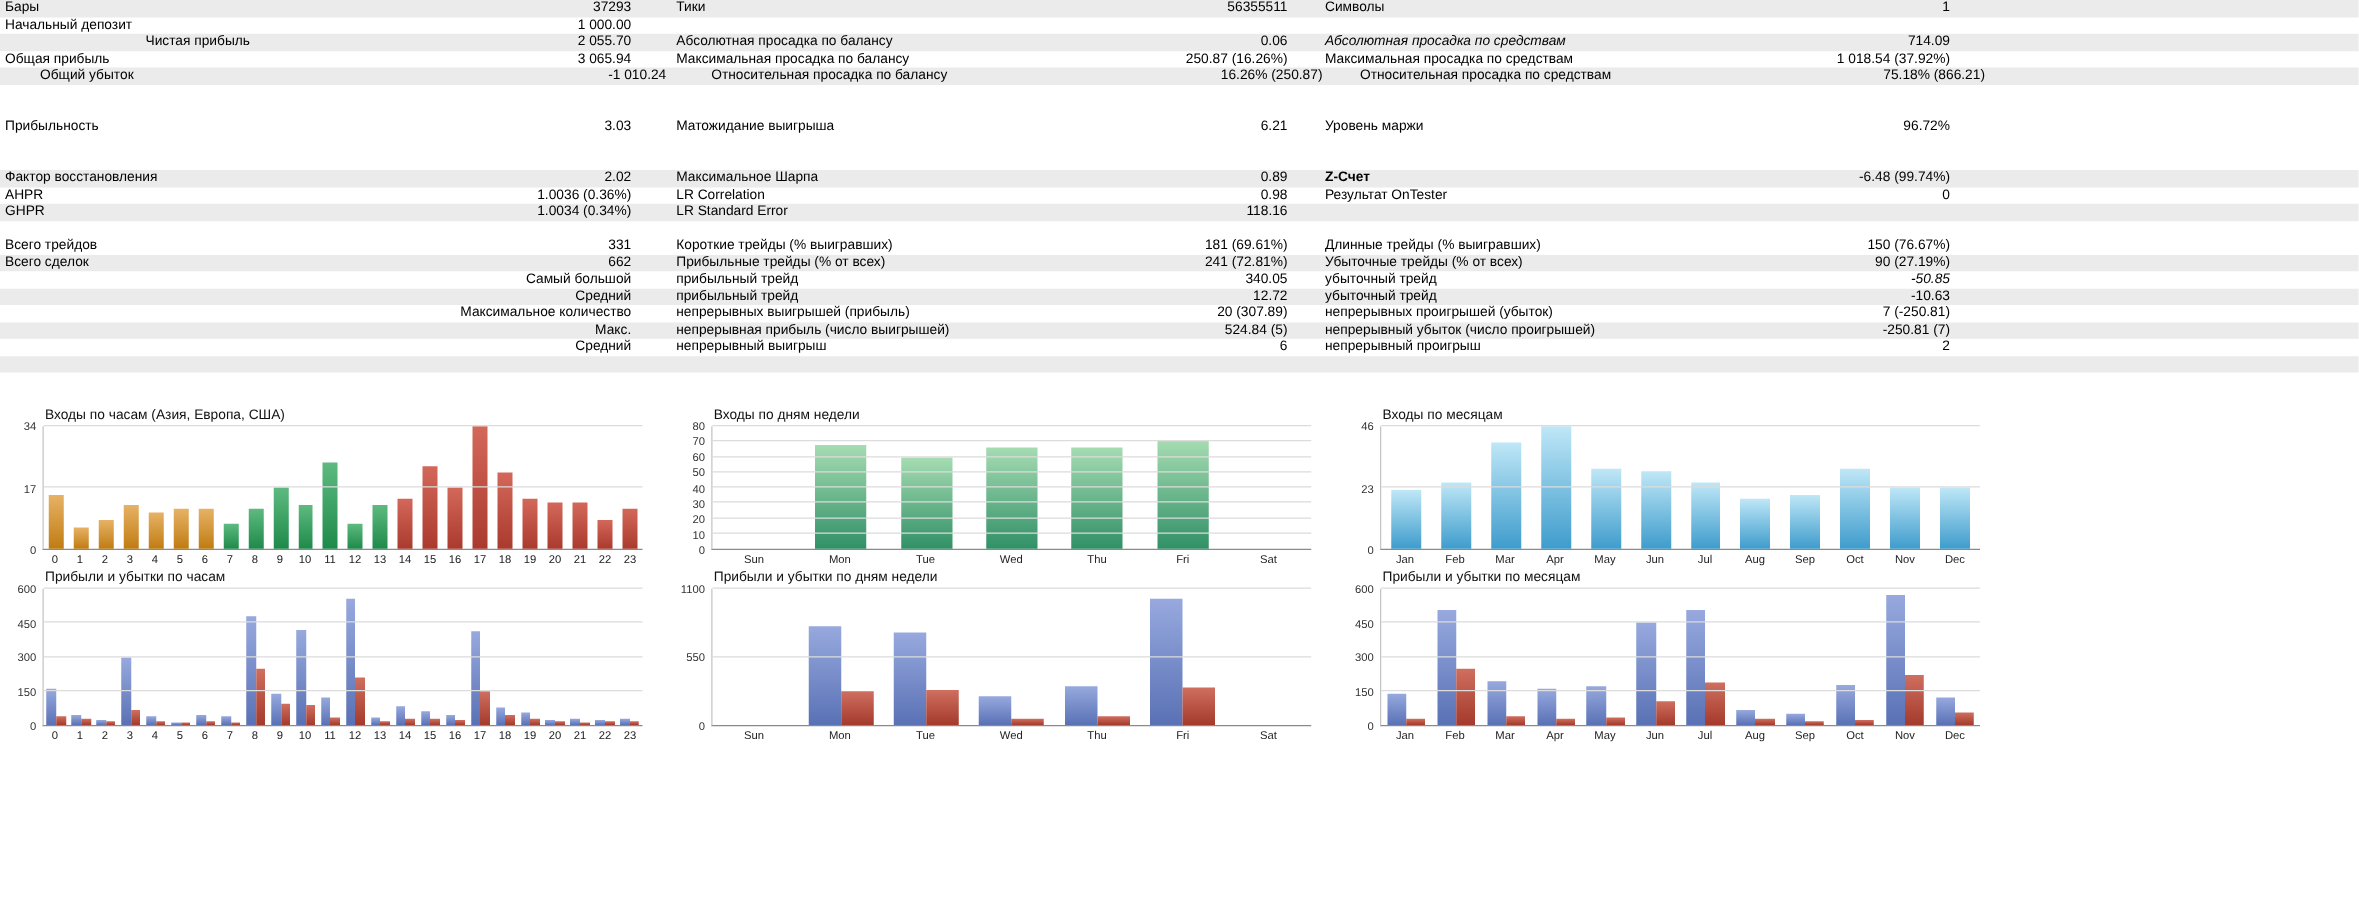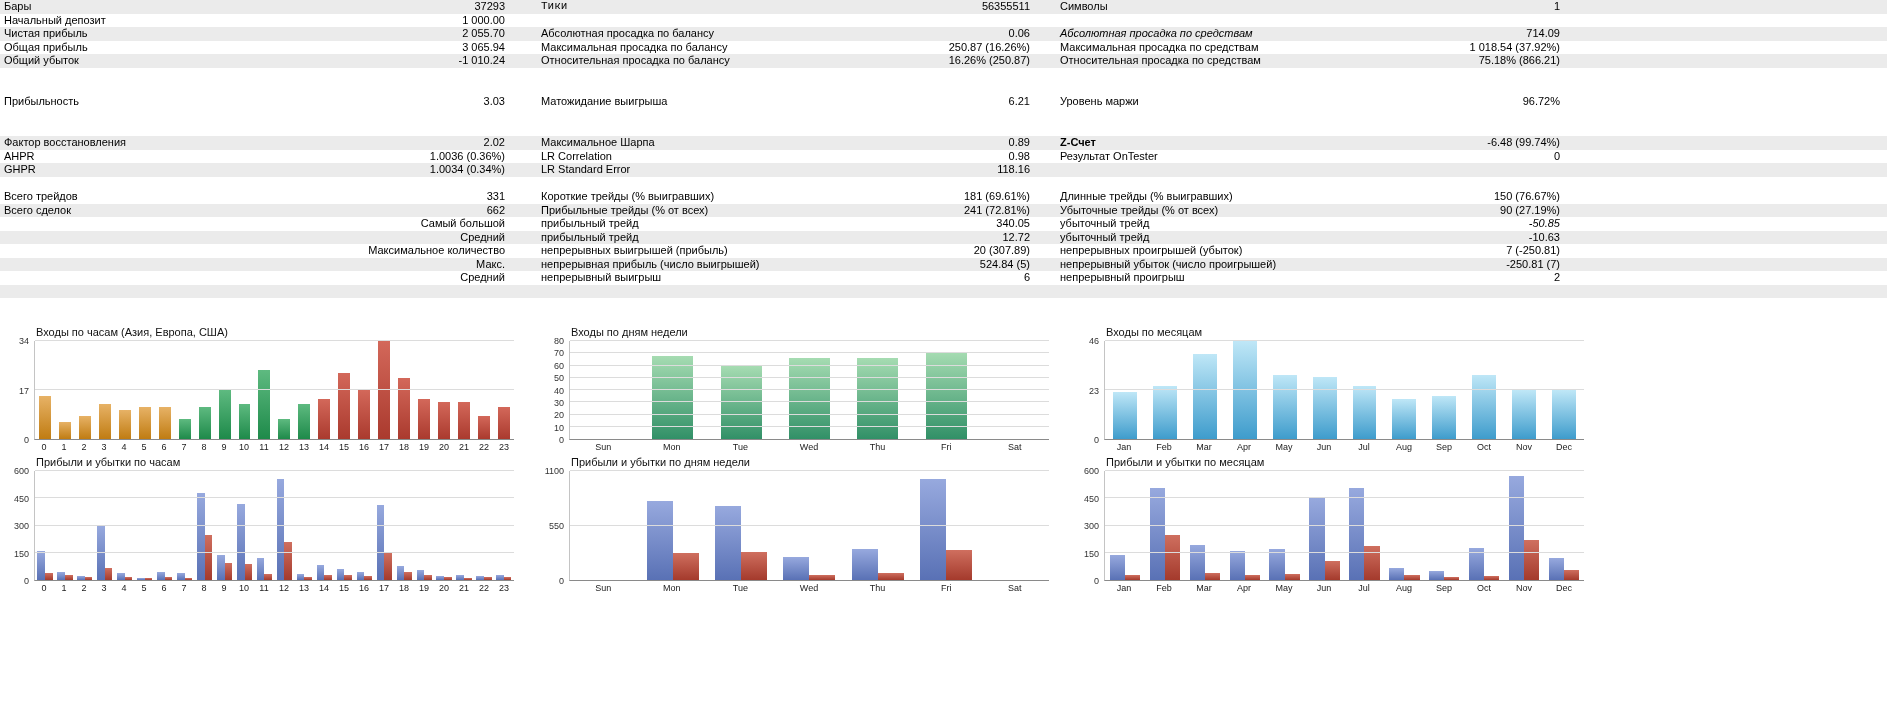--- a/index.html
+++ b/index.html
@@ -34,46 +34,46 @@
   .xaxis { display:flex; margin-left:28px; }
   .xlab { flex:1; text-align:center; font-size:9px; color:#222; padding-top:2px; white-space:nowrap; }
 </style>
 </head>
 <body>
 
 <div class="stats" id="stats">
     <div class="srow shade" style="background: rgb(235, 235, 235);">
       <div class="cell lbl" style="grid-area: 1 / 1;">Бары</div>
       <div class="cell val" style="grid-area: 1 / 2;">37293</div>
-      <div class="cell lbl" style="grid-area: 1 / 4; font-family: Liberation Mono, monospace;">Тики</div>
+      <div class="cell lbl" style="grid-area: 1 / 4;">Тики</div>
       <div class="cell val" style="grid-area: 1 / 5;">56355511</div>
       <div class="cell lbl" style="grid-area: 1 / 7;">Символы</div>
       <div class="cell val" style="grid-area: 1 / 8;">1</div>
     </div>
     <div class="srow">
       <div class="cell lbl" style="grid-area: 1 / 1;">Начальный депозит</div>
       <div class="cell val" style="grid-area: 1 / 2;">1 000.00</div>
     </div>
     <div class="srow shade" style="background: rgb(235, 235, 235);">
-      <div class="cell lbl" style="grid-area: 1 / 1;">Чистая прибыль</div>
+      <div class="cell lbl" style="grid-area: 1 / 1; text-align: right;">Чистая прибыль</div>
       <div class="cell val" style="grid-area: 1 / 2;">2 055.70</div>
       <div class="cell lbl" style="grid-area: 1 / 4;">Абсолютная просадка по балансу</div>
       <div class="cell val" style="grid-area: 1 / 5;">0.06</div>
       <div class="cell lbl" style="grid-area: 1 / 7; font-style: italic;">Абсолютная просадка по средствам</div>
       <div class="cell val" style="grid-area: 1 / 8;">714.09</div>
     </div>
     <div class="srow">
       <div class="cell lbl" style="grid-area: 1 / 1;">Общая прибыль</div>
       <div class="cell val" style="grid-area: 1 / 2;">3 065.94</div>
       <div class="cell lbl" style="grid-area: 1 / 4;">Максимальная просадка по балансу</div>
       <div class="cell val" style="grid-area: 1 / 5;">250.87 (16.26%)</div>
       <div class="cell lbl" style="grid-area: 1 / 7;">Максимальная просадка по средствам</div>
       <div class="cell val" style="grid-area: 1 / 8;">1 018.54 (37.92%)</div>
     </div>
-    <div class="srow shade" style="background: rgb(235, 235, 235);">
+    <div class="srow shade" style="background: rgb(235, 235, 235); padding-left: 28px;">
       <div class="cell lbl" style="grid-area: 1 / 1;">Общий убыток</div>
       <div class="cell val" style="grid-area: 1 / 2;">-1 010.24</div>
       <div class="cell lbl" style="grid-area: 1 / 4;">Относительная просадка по балансу</div>
       <div class="cell val" style="grid-area: 1 / 5;">16.26% (250.87)</div>
       <div class="cell lbl" style="grid-area: 1 / 7;">Относительная просадка по средствам</div>
       <div class="cell val" style="grid-area: 1 / 8;">75.18% (866.21)</div>
     </div>
     <div class="srow"></div>
     <div class="srow"></div>
     <div class="srow">

